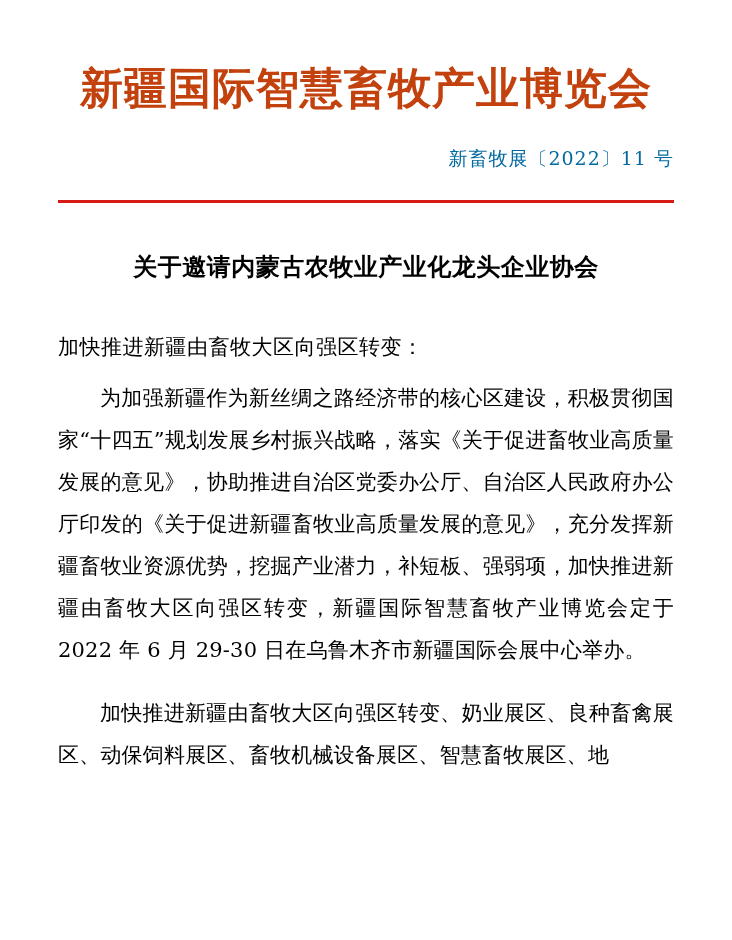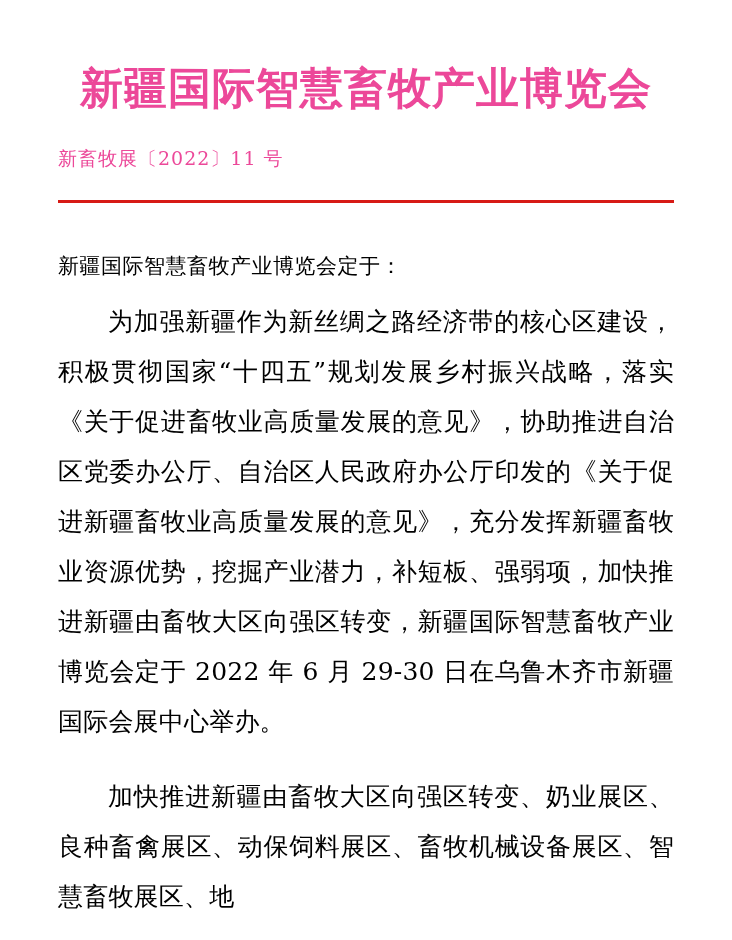--- a/index.html
+++ b/index.html
@@ -18,32 +18,32 @@
   .page {
     width: 732px;
     height: 940px;
     box-sizing: border-box;
     padding: 0 58px;
     position: relative;
   }
   .letterhead-title {
     margin-top: 62px;
     text-align: center;
-    color: #ec4899;
+    color: #c2410c;
     font-family: "DejaVu Serif", "Liberation Serif", serif;
     font-weight: bold;
     font-size: 43px;
     letter-spacing: 1px;
     line-height: 1.25;
     white-space: nowrap;
   }
   .doc-number {
     margin-top: 30px;
-    text-align: left;
-    color: #ec4899;
+    text-align: right;
+    color: #0369a1;
     font-size: 19px;
     font-family: "DejaVu Serif", "Liberation Serif", serif;
     letter-spacing: 1px;
   }
   .red-rule {
     margin-top: 28px;
     height: 3px;
     background: #d71a15;
     width: 100%;
   }
@@ -59,41 +59,42 @@
     display: block;
   }
   .salutation {
     margin-top: 40px;
     font-size: 21px;
     line-height: 1.9;
     letter-spacing: 0.5px;
   }
   .body-para {
     margin-top: 10px;
-    font-size: 25px;
+    font-size: 21px;
     line-height: 2.0;
     text-align: justify;
     text-justify: inter-ideograph;
     text-indent: 2em;
     letter-spacing: 0.2px;
   }
 </style>
 </head>
 <body>
 
 <div class="page">
 
   <div class="letterhead-title">新疆国际智慧畜牧产业博览会</div>
 
   <div class="doc-number">新畜牧展〔2022〕11 号</div>
 
   <div class="red-rule"></div>
 
   <div class="doc-title">
+    <span class="line">关于邀请内蒙古农牧业产业化龙头企业协会</span>
   </div>
 
-  <div class="salutation">新疆国际智慧畜牧产业博览会定于：</div>
+  <div class="salutation">加快推进新疆由畜牧大区向强区转变：</div>
 
   <p class="body-para">为加强新疆作为新丝绸之路经济带的核心区建设，积极贯彻国家“十四五”规划发展乡村振兴战略，落实《关于促进畜牧业高质量发展的意见》，协助推进自治区党委办公厅、自治区人民政府办公厅印发的《关于促进新疆畜牧业高质量发展的意见》，充分发挥新疆畜牧业资源优势，挖掘产业潜力，补短板、强弱项，加快推进新疆由畜牧大区向强区转变，新疆国际智慧畜牧产业博览会定于 2022 年 6 月 29-30 日在乌鲁木齐市新疆国际会展中心举办。</p>
 
   <p class="body-para">加快推进新疆由畜牧大区向强区转变、奶业展区、良种畜禽展区、动保饲料展区、畜牧机械设备展区、智慧畜牧展区、地</p>
 
 </div>
 
 </body></html>

